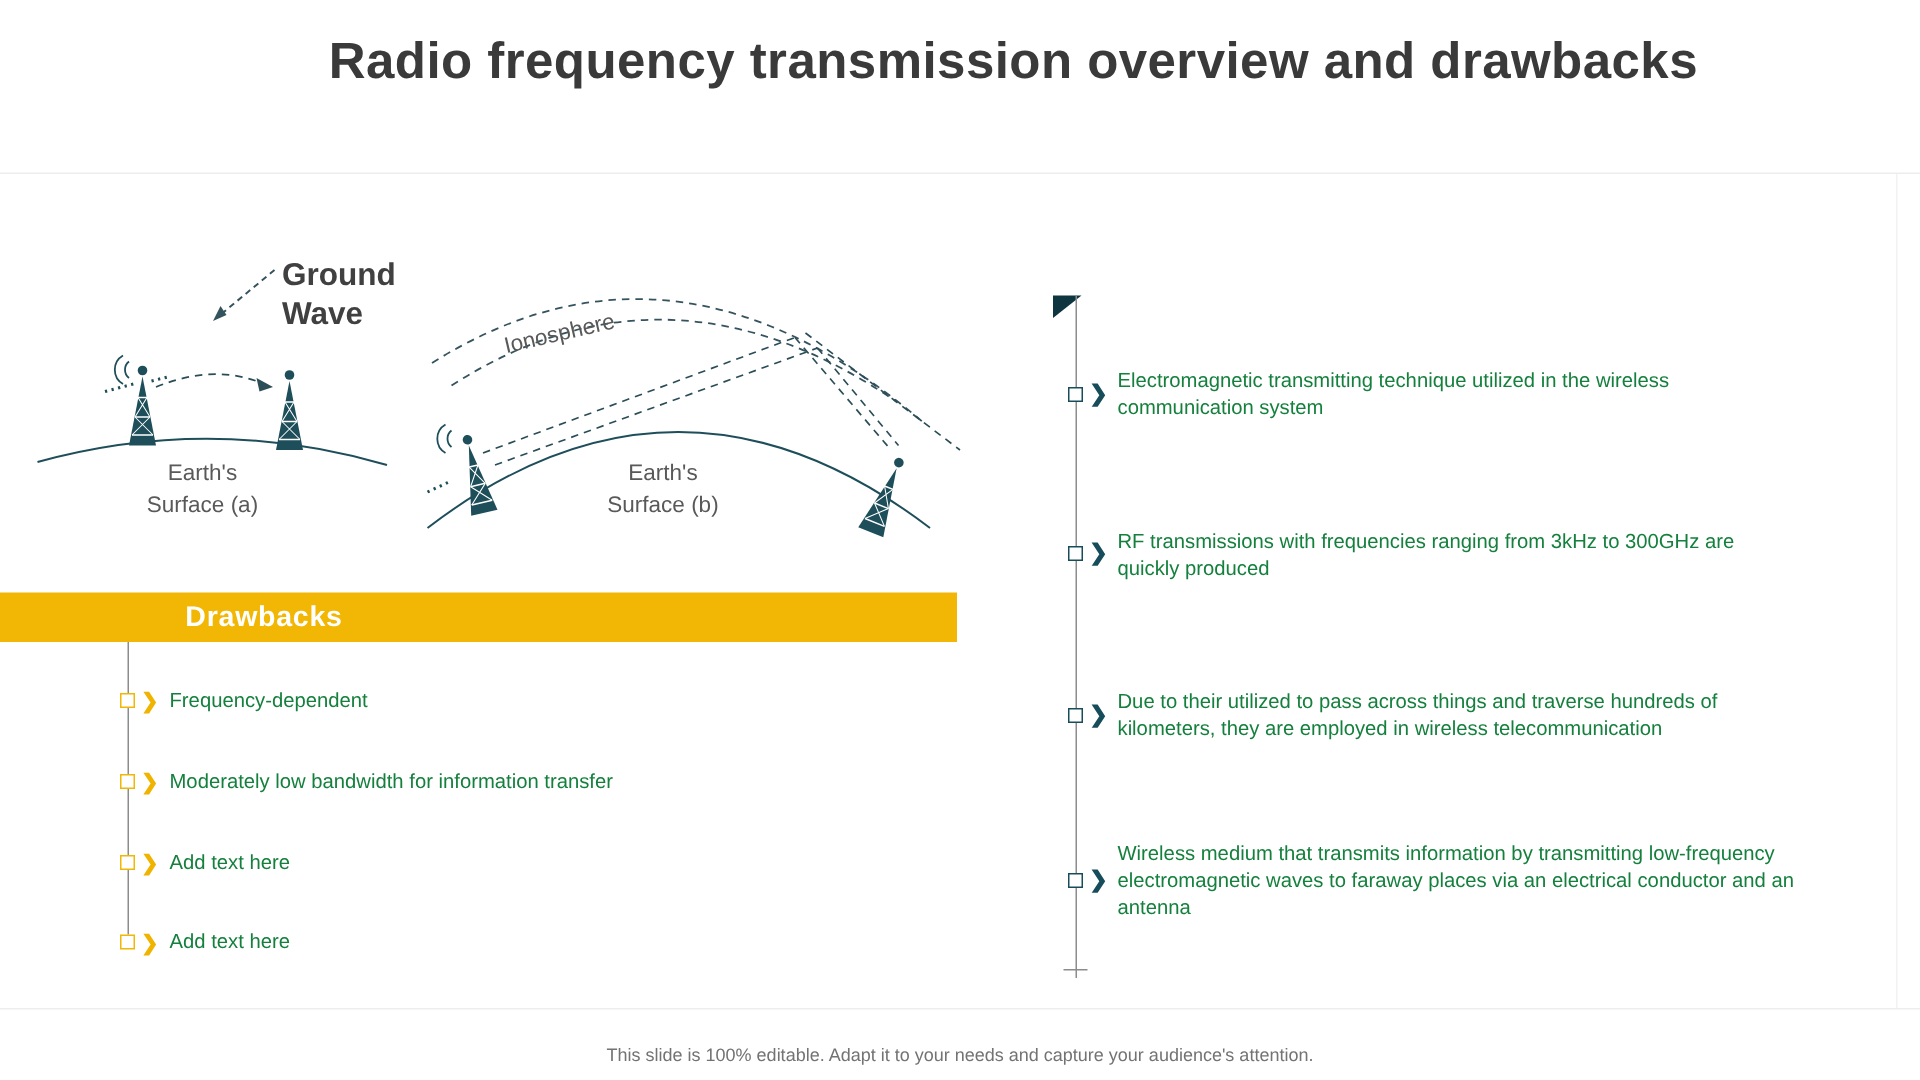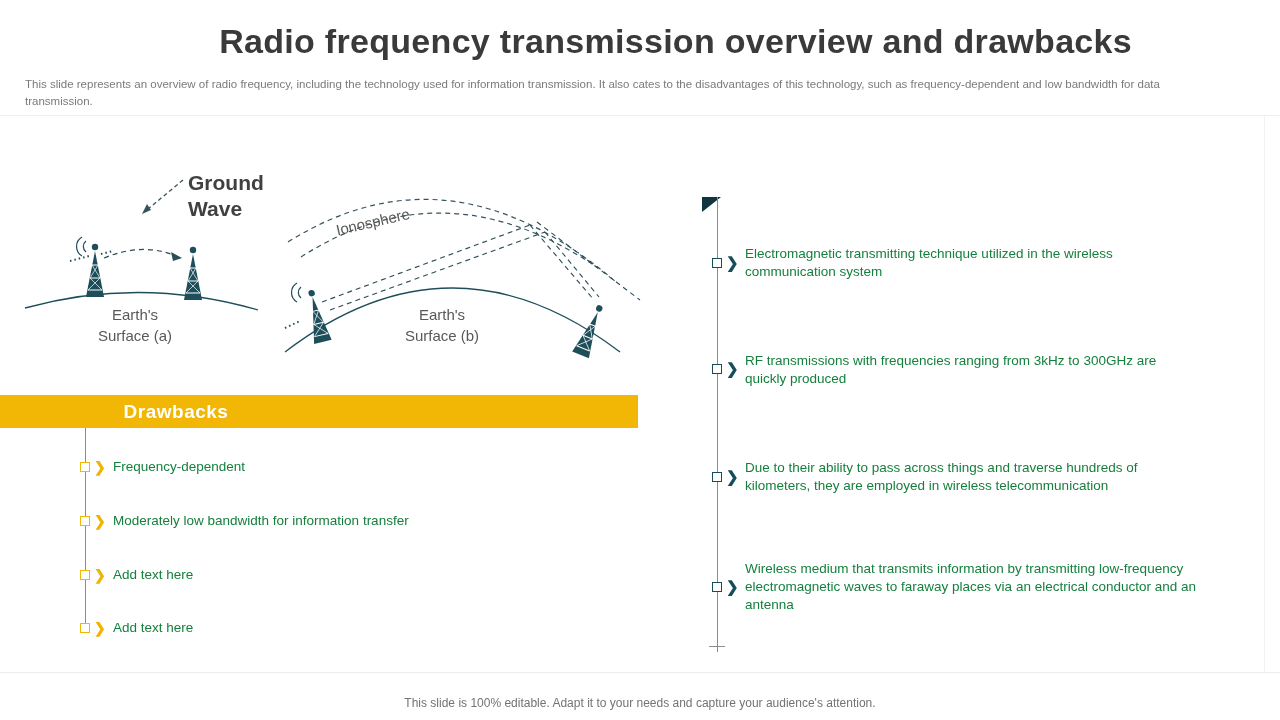--- a/index.html
+++ b/index.html
@@ -35,21 +35,20 @@
   .footer{position:absolute;left:0;top:696px;width:1280px;text-align:center;font-size:12px;color:#737373;}
 
   svg text{font-family:"Liberation Sans", sans-serif;}
 </style>
 </head>
 <body>
 
 <div class="slide">
 
   <div class="title">Radio frequency transmission overview and drawbacks</div>
-  <div class="subtitle">This slide represents an overview of radio frequency, including the technology used for information transmission. It also cates to the disadvantages of this technology, such as frequency-dependent and low bandwidth for data transmission.</div>
 
   <div class="hline" style="top:115px;"></div>
   <div class="hline" style="top:672px;"></div>
   <div class="vline-right"></div>
 
   <svg style="position:absolute;left:0;top:130px;" width="660" height="260" viewBox="0 0 660 260">
     <defs>
       <g id="twr">
         <polygon points="0,-2 -9,44 9,44" fill="#1d4e5a"></polygon>
         <path d="M -3 12 L 3 12 M -5 25 L 5 25 M -7 37 L 7 37" stroke="#ffffff" stroke-width="1" fill="none"></path>
@@ -121,21 +120,21 @@
     <span class="marker teal" style="left:712px;top:258px;"></span>
     <span class="chev teal" style="left:726px;top:254px;">❯</span>
     <span class="li-text" style="left:745px;top:245px;width:452px;">Electromagnetic transmitting technique utilized in the wireless communication system</span>
 
     <span class="marker teal" style="left:712px;top:364px;"></span>
     <span class="chev teal" style="left:726px;top:360px;">❯</span>
     <span class="li-text" style="left:745px;top:352px;width:452px;">RF transmissions with frequencies ranging from 3kHz to 300GHz are quickly produced</span>
 
     <span class="marker teal" style="left:712px;top:472px;"></span>
     <span class="chev teal" style="left:726px;top:468px;">❯</span>
-    <span class="li-text" style="left:745px;top:459px;width:452px;">Due to their ability to pass across things and traverse hundreds of kilometers, they are employed in wireless telecommunication</span>
+    <span class="li-text" style="left:745px;top:459px;width:452px;">Due to their utilized to pass across things and traverse hundreds of kilometers, they are employed in wireless telecommunication</span>
 
     <span class="marker teal" style="left:712px;top:582px;"></span>
     <span class="chev teal" style="left:726px;top:578px;">❯</span>
     <span class="li-text" style="left:745px;top:560px;width:452px;">Wireless medium that transmits information by transmitting low-frequency electromagnetic waves to faraway places via an electrical conductor and an antenna</span>
   </div>
 
   <div class="footer">This slide is 100% editable. Adapt it to your needs and capture your audience's attention.</div>
 </div>
 
 </body></html>

